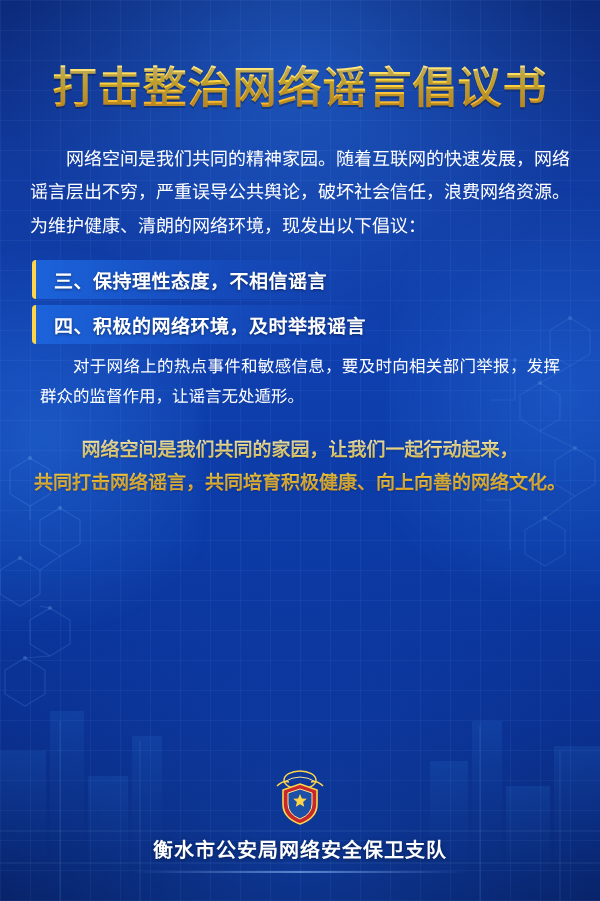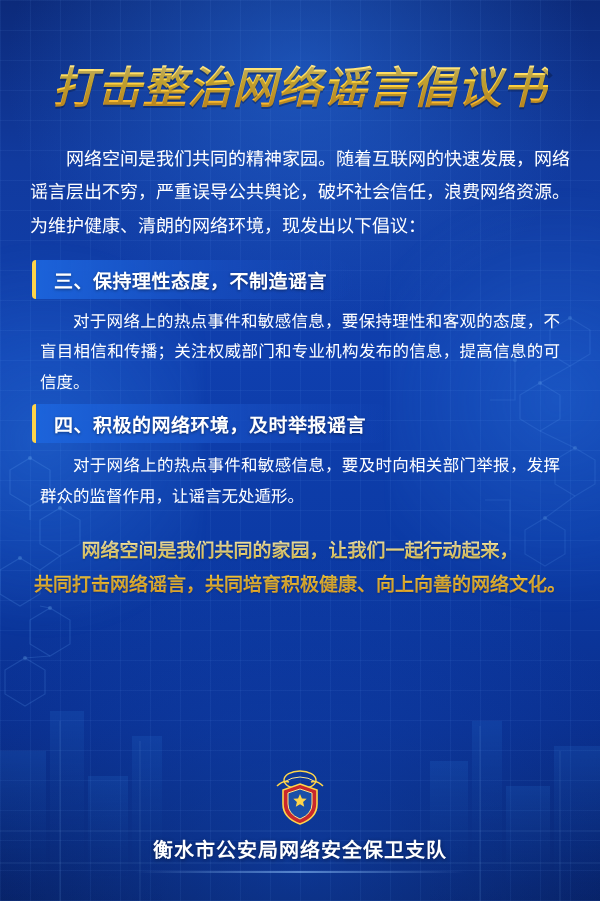--- a/index.html
+++ b/index.html
@@ -83,21 +83,20 @@
     font-size: 44px;
     letter-spacing: 1px;
     color: #ffd54a;
     background: linear-gradient(180deg, #fff6c0 0%, #ffd642 45%, #f5a623 100%);
     -webkit-background-clip: text;
     background-clip: text;
     -webkit-text-fill-color: transparent;
     text-shadow: 0 2px 0 rgba(0,0,0,0.25);
     margin: 0;
     display: inline-block;
-    font-style: italic;
   }
 
   
   .intro {
     position: relative;
     margin: 26px 30px 0 30px;
     color: #ffffff;
     font-size: 18px;
     line-height: 1.85;
     text-align: justify;
@@ -138,21 +137,21 @@
     text-align: justify;
     text-indent: 2em;
     font-family: "DejaVu Sans", "Liberation Sans", sans-serif;
   }
 
   
   .closing {
     position: relative;
     margin: 22px 34px 0 34px;
     text-align: center;
-    font-family: Liberation Serif, serif;
+    font-family: Liberation Mono, monospace;
     font-weight: bold;
     font-size: 19px;
     line-height: 1.75;
     color: #ffd54a;
     background: linear-gradient(180deg, #fff7c8 0%, #ffd743 50%, #f7ad28 100%);
     -webkit-background-clip: text;
     background-clip: text;
     -webkit-text-fill-color: transparent;
     text-shadow: 0 1px 2px rgba(0,0,0,0.2);
   }
@@ -261,23 +260,22 @@
   <p class="intro">网络空间是我们共同的精神家园。随着互联网的快速发展，网络谣言层出不穷，严重误导公共舆论，破坏社会信任，浪费网络资源。为维护健康、清朗的网络环境，现发出以下倡议：</p>
 
   <div class="sections">
 
 
     <div class="section">
     </div>
 
     <div class="section">
       <div class="sec-head">
-        <span class="sec-head-text">三、保持理性态度，不制造谣言</span>
+        <span class="sec-head-text">三、保持理性态度，不相信谣言</span>
       </div>
-      <p class="sec-body">对于网络上的热点事件和敏感信息，要保持理性和客观的态度，不盲目相信和传播；关注权威部门和专业机构发布的信息，提高信息的可信度。</p>
     </div>
 
     <div class="section">
       <div class="sec-head">
         <span class="sec-head-text">四、积极的网络环境，及时举报谣言</span>
       </div>
       <p class="sec-body">对于网络上的热点事件和敏感信息，要及时向相关部门举报，发挥群众的监督作用，让谣言无处遁形。</p>
     </div>
 
   </div>

